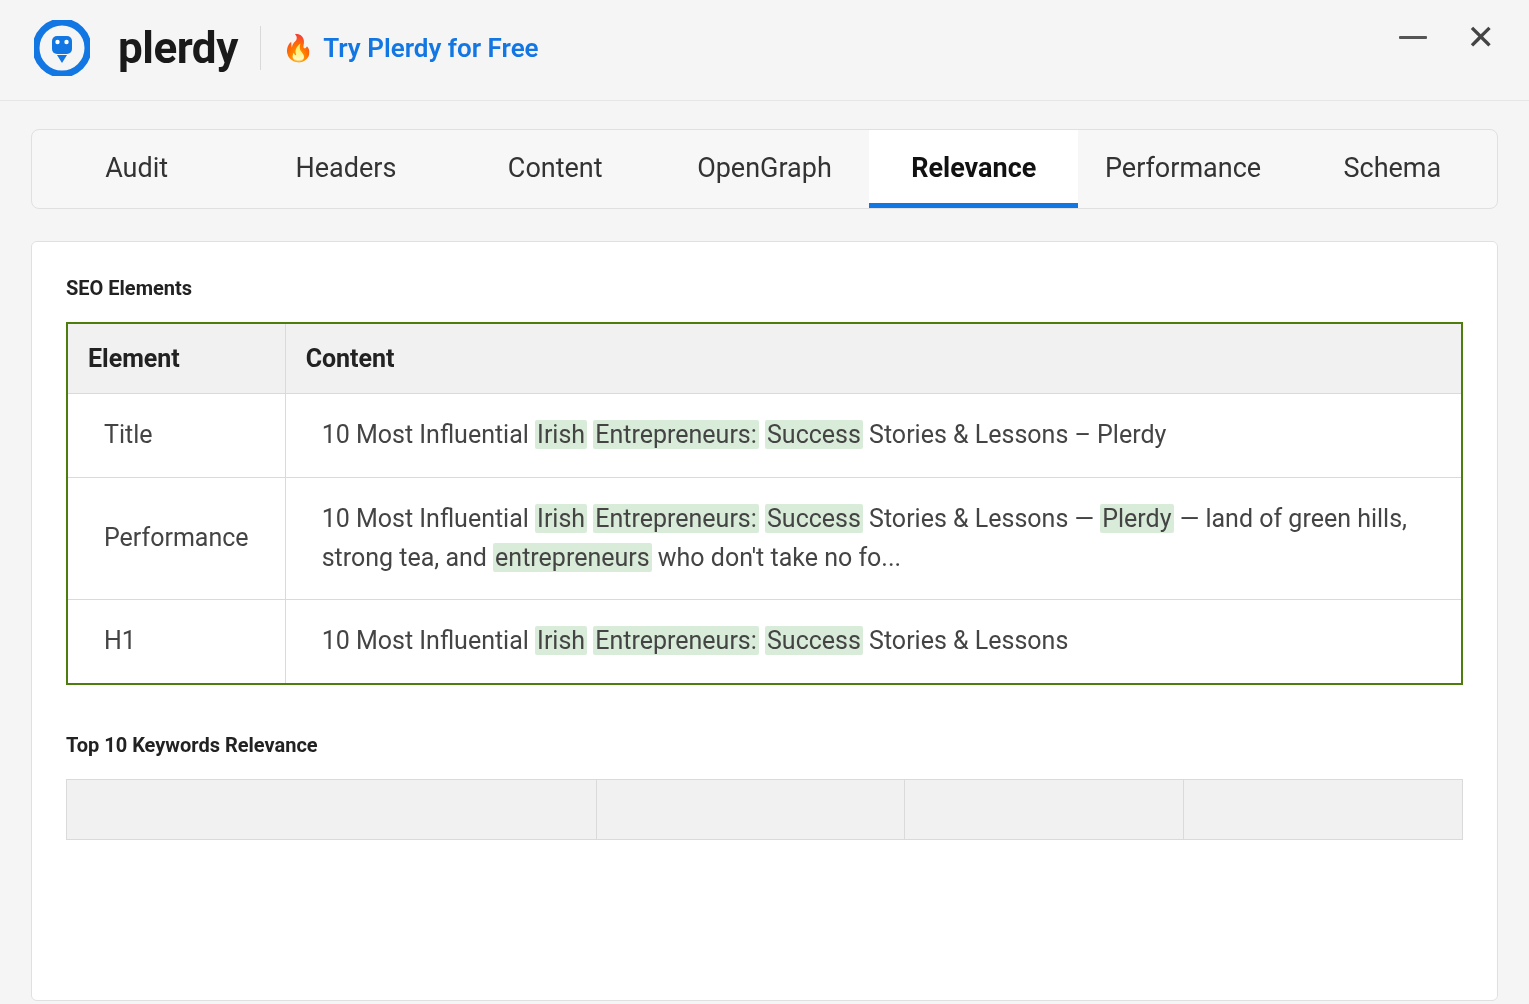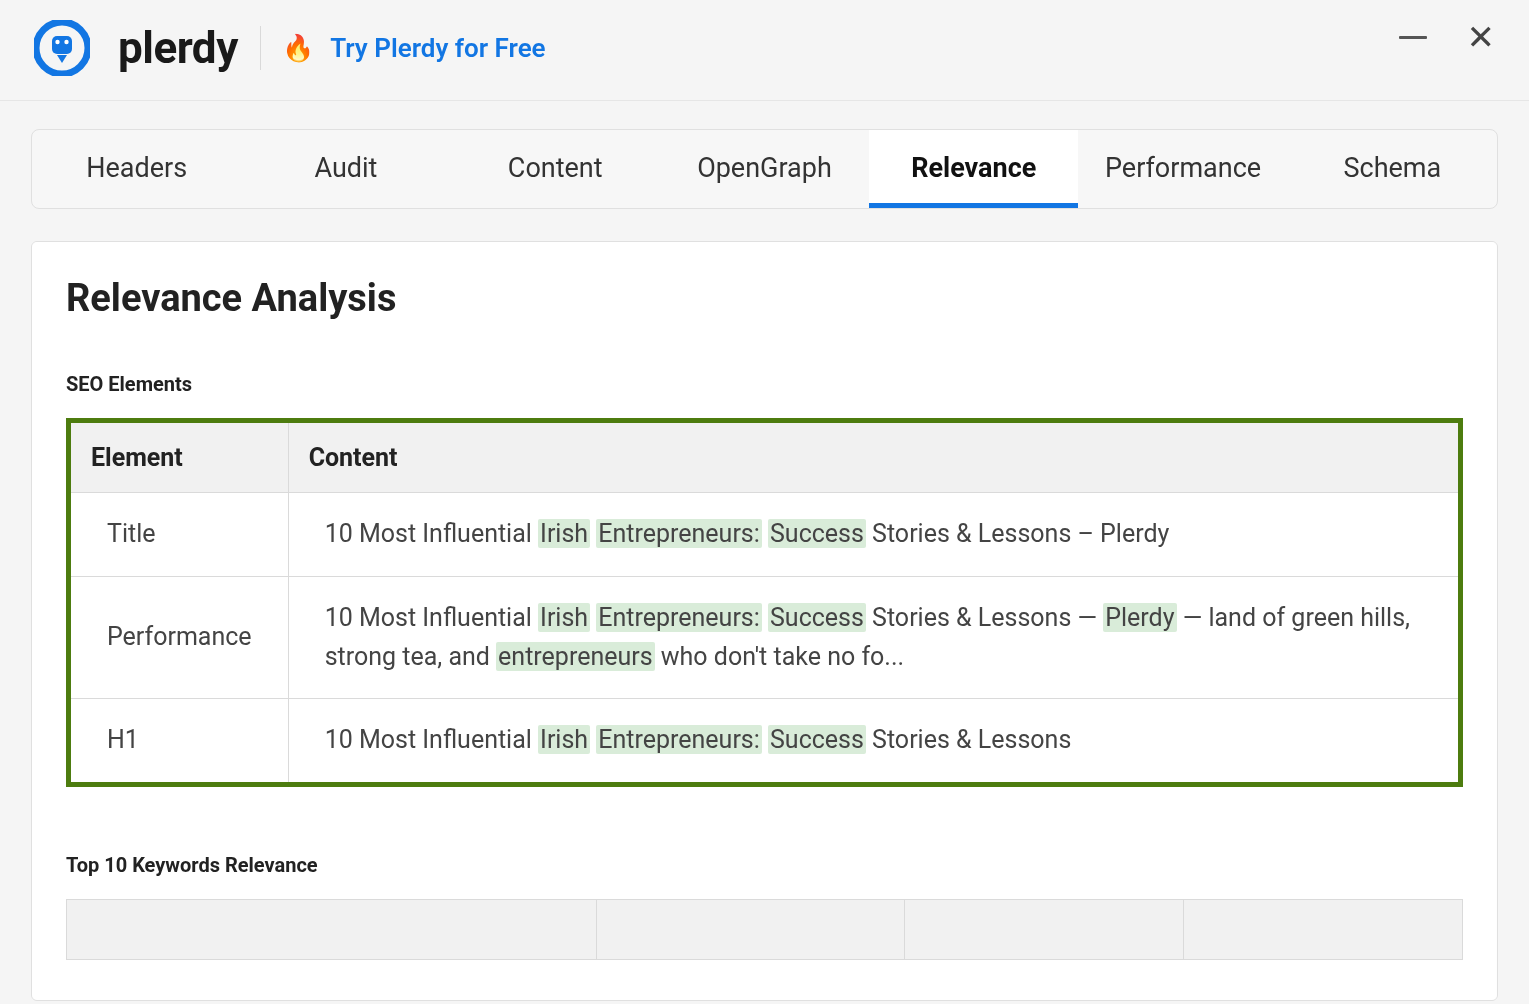--- a/index.html
+++ b/index.html
@@ -35,21 +35,21 @@
     height: 44px;
     width: 1px;
     background: #d9d9d9;
     margin: 0 22px;
   }
   .fire { font-size: 26px; line-height: 1; }
   .try-link {
     color: #1276e3;
     font-size: 26px;
     font-weight: 600;
-    margin-left: 15px;
+    margin-left: 8px;
     cursor: pointer;
   }
   .win-controls {
     position: absolute;
     right: 34px;
     top: 20px;
     display: flex;
     gap: 40px;
     align-items: center;
   }
@@ -121,22 +121,22 @@
   .section-title {
     font-size: 20px;
     font-weight: 700;
     color: #222;
     margin-bottom: 22px;
   }
 
   table.seo {
     width: 100%;
     border-collapse: collapse;
-    border: 5px solid #4d7c0f;
-    margin-bottom: 66px;
+    border: 2px solid #4d7c0f;
+    margin-bottom: 48px;
   }
   table.seo th, table.seo td {
     border: 1px solid #dadada;
     text-align: left;
     vertical-align: middle;
     font-size: 25px;
   }
   table.seo th {
     background: #f1f1f1;
     font-weight: 700;
@@ -189,31 +189,30 @@
   <span class="fire">🔥</span>
   <span class="try-link">Try Plerdy for Free</span>
 
   <div class="win-controls">
     <div class="min-btn"></div>
     <div class="close-btn">✕</div>
   </div>
 </div>
 
 <div class="tabs-wrap" id="tabs-wrap">
+    <div class="tab"><span>Audit</span></div>
     <div class="tab"><span>Headers</span></div>
-    <div class="tab"><span>Audit</span></div>
     <div class="tab"><span>Content</span></div>
     <div class="tab"><span>OpenGraph</span></div>
     <div class="tab active"><span>Relevance</span></div>
     <div class="tab"><span>Performance</span></div>
     <div class="tab"><span>Schema</span></div>
   </div>
 
 <div class="panel">
-  <h1 class="page-title">Relevance Analysis</h1>
 
   <h2 class="section-title">SEO Elements</h2>
 
   <table class="seo">
     <thead>
       <tr>
         <th>Element</th>
         <th>Content</th>
       </tr>
     </thead>

